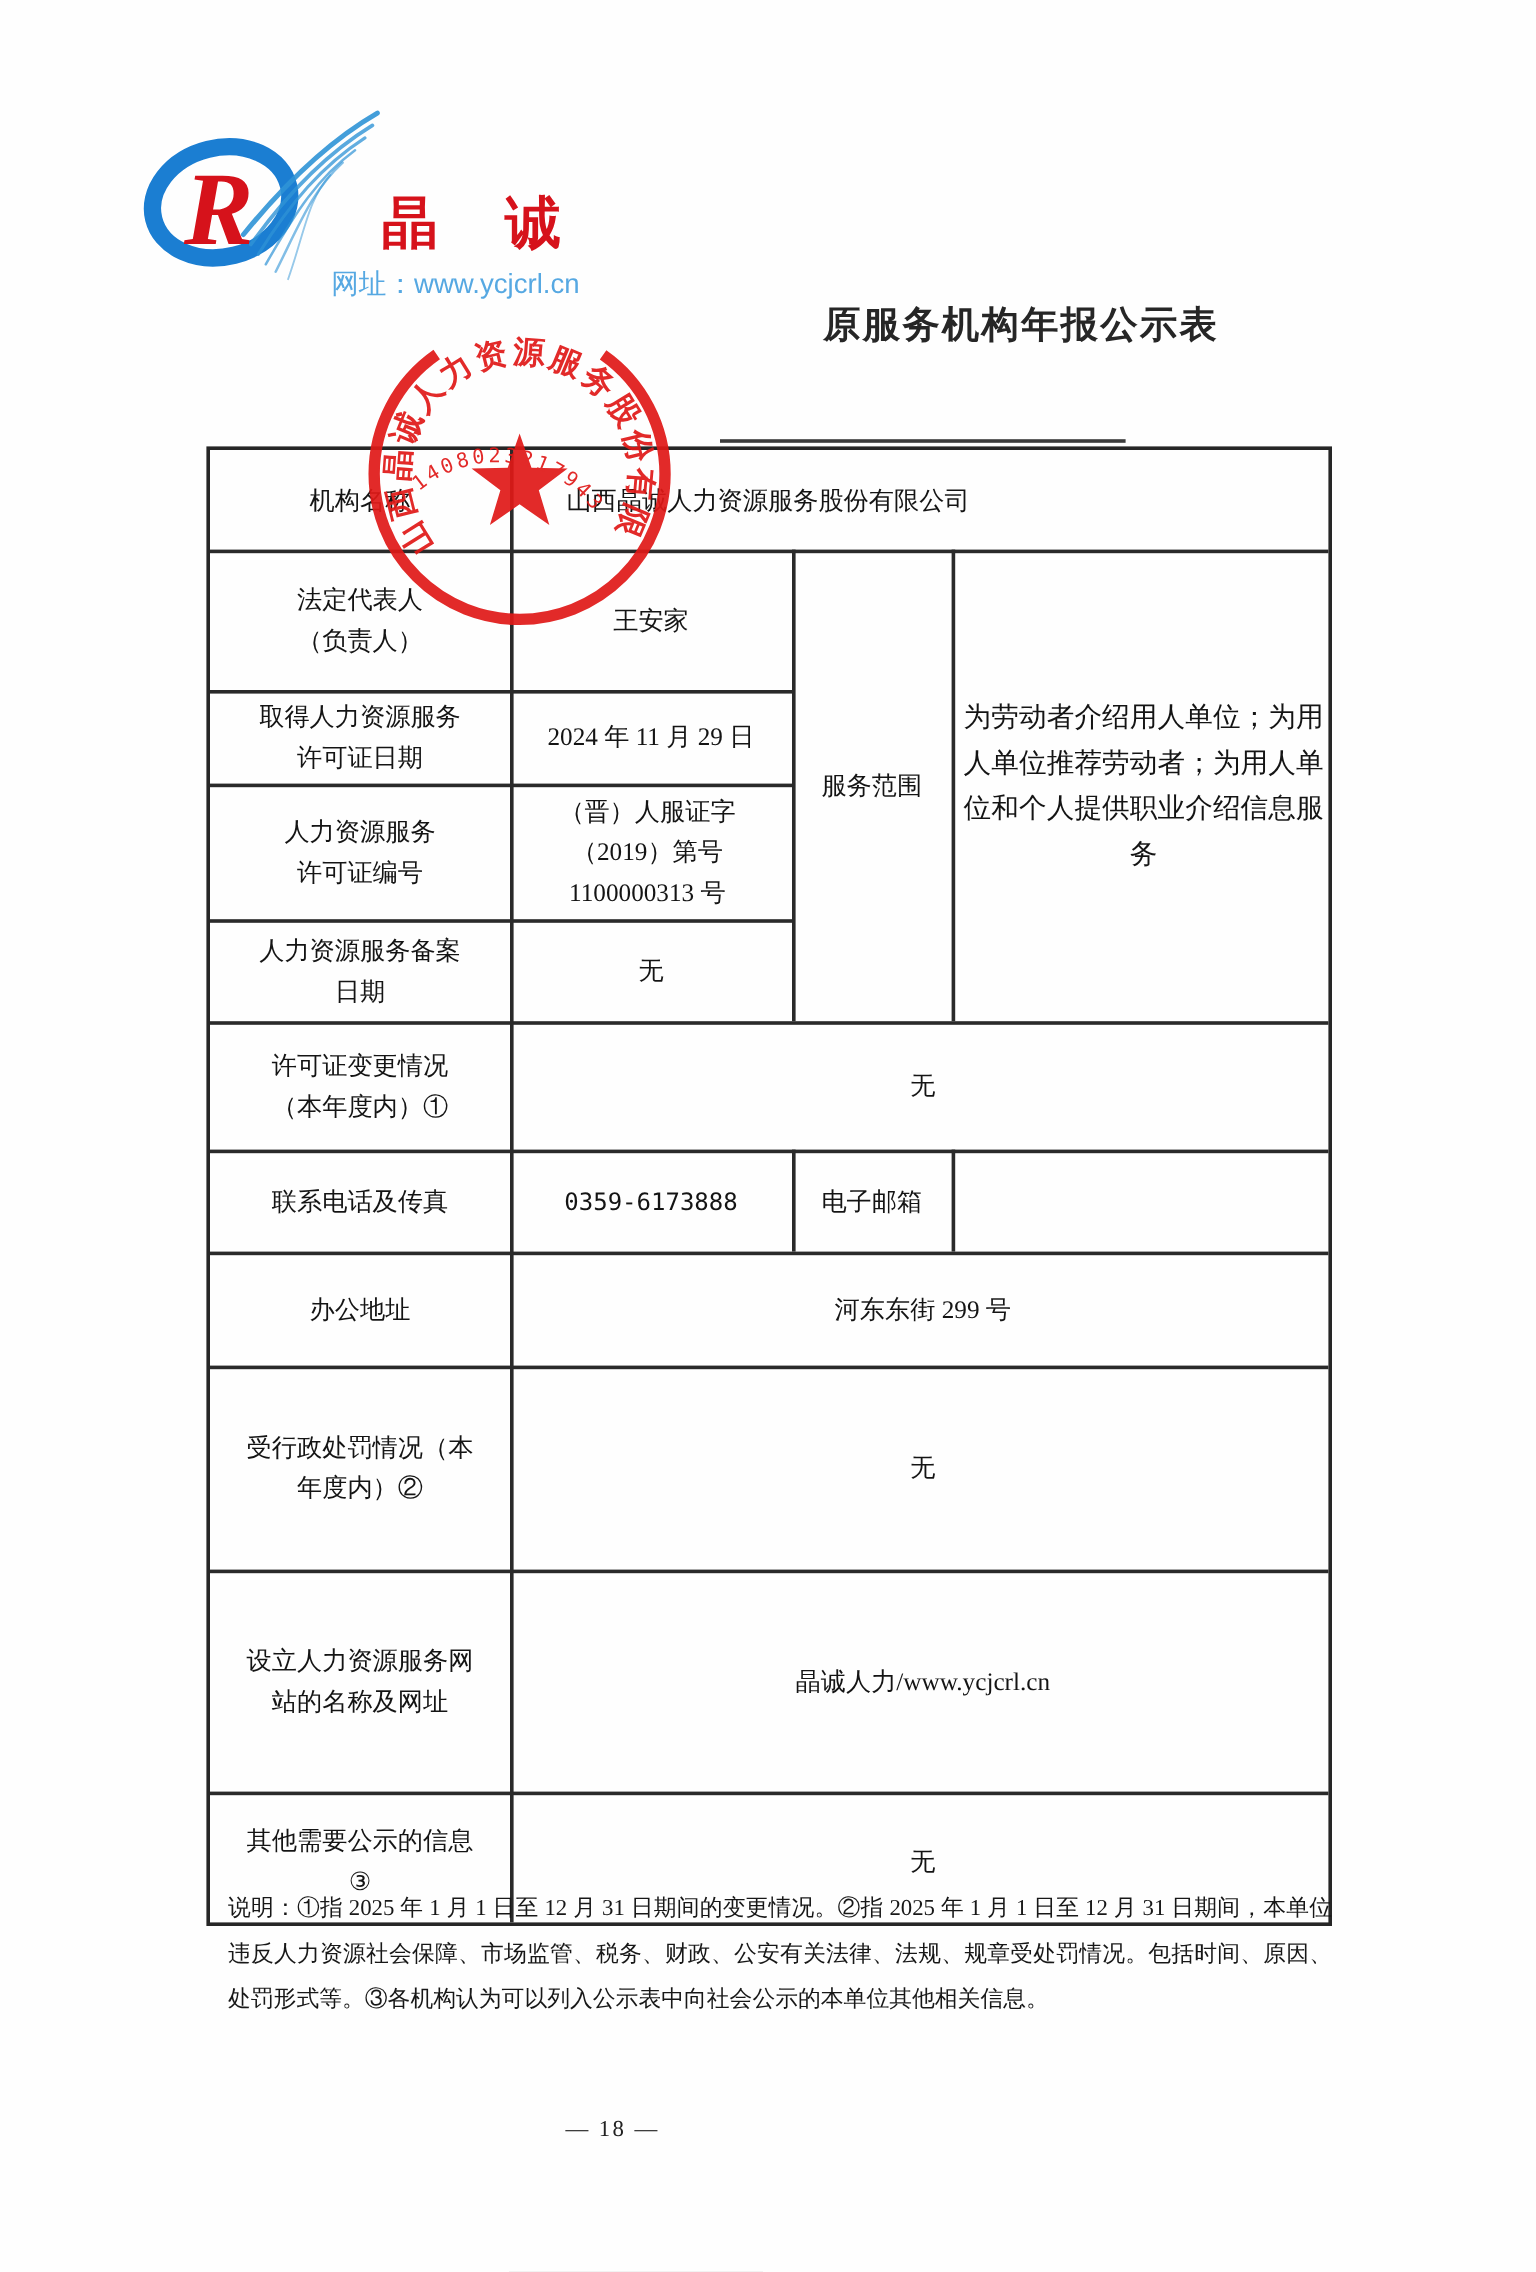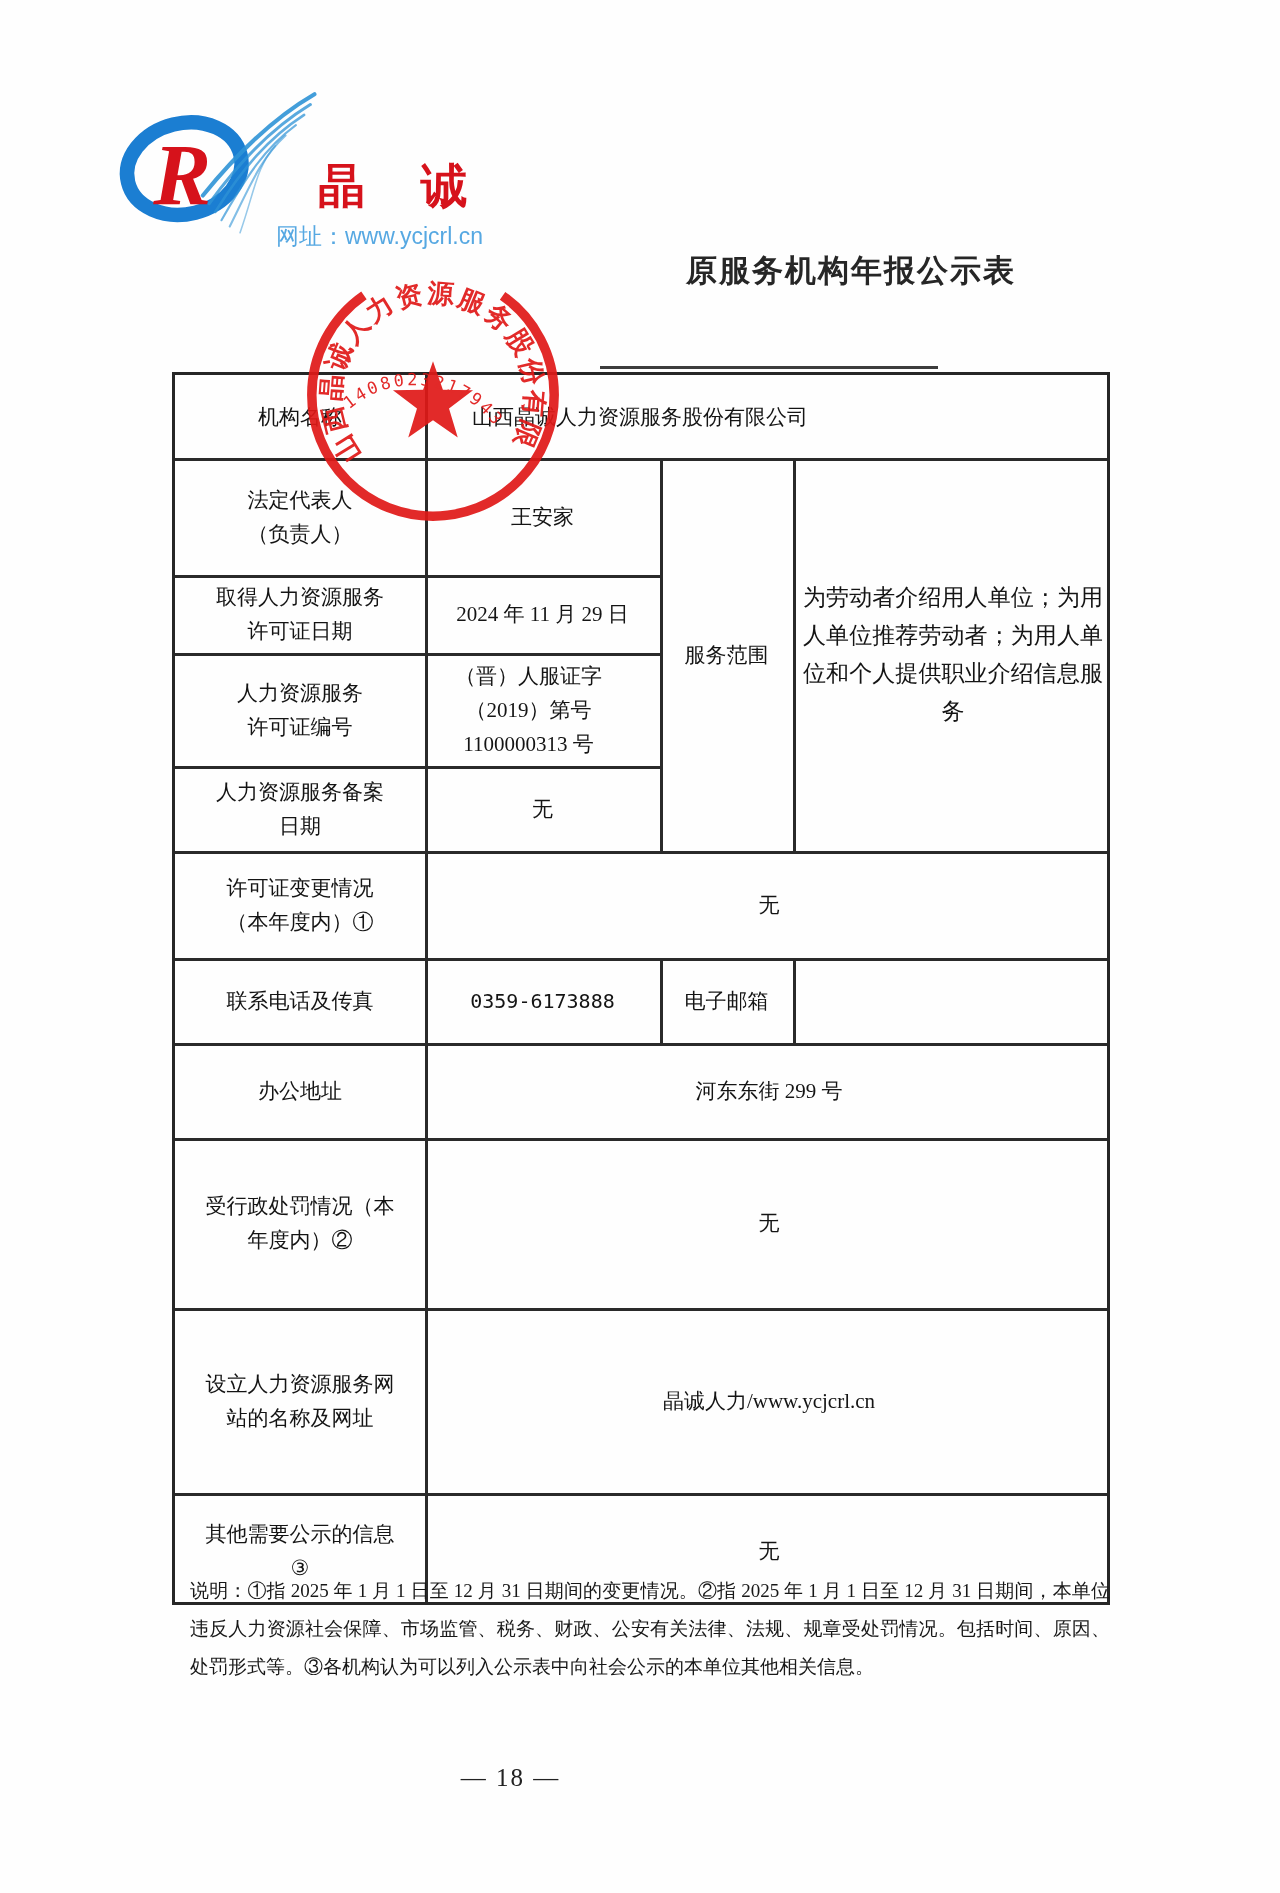--- a/index.html
+++ b/index.html
@@ -44,21 +44,21 @@
   }
   
   .stamp{position:absolute;left:296px;top:258px;width:274px;height:274px;opacity:.92;pointer-events:none;}
   
   .notes{
     position:absolute;left:190px;top:1572px;width:920px;
     font-size:19px;line-height:38px;text-align:justify;color:#171717;
   }
   .pageno{
     position:absolute;left:0;top:1764px;width:1021px;text-align:center;
-    font-size:25px;letter-spacing:2px;color:#222;
+    font-size:19px;letter-spacing:2px;color:#222;
   }
 </style>
 </head>
 <body>
 
 <div class="page">
 
   <svg class="logo-swoosh" viewBox="0 0 220 150" aria-hidden="true">
     <ellipse cx="88" cy="78" rx="56" ry="44" fill="none" stroke="#1b7ed2" stroke-width="14" transform="rotate(-14 88 78)"></ellipse>
     <text x="58" y="112" font-size="84" font-style="italic" font-weight="bold" fill="#d6121b" font-family="'Liberation Serif',serif">R</text>
@@ -103,21 +103,21 @@
     <div class="cell" style="left:0;top:83px;width:250px;height:117px;">法定代表人
 （负责人）</div>
     <div class="cell" style="left:250px;top:83px;width:235px;height:117px;">王安家</div>
 
     <div class="cell" style="left:0;top:200px;width:250px;height:78px;">取得人力资源服务
 许可证日期</div>
     <div class="cell" style="left:250px;top:200px;width:235px;height:78px;">2024 年 11 月 29 日</div>
 
     <div class="cell" style="left:0;top:278px;width:250px;height:113px;">人力资源服务
 许可证编号</div>
-    <div class="cell" style="left:236px;top:278px;width:235px;height:113px;line-height:34px;">（晋）人服证字
+    <div class="cell" style="left:247px;top:278px;width:235px;height:113px;line-height:34px;">（晋）人服证字
 （2019）第号
 1100000313 号</div>
 
     <div class="cell" style="left:0;top:391px;width:250px;height:85px;">人力资源服务备案
 日期</div>
     <div class="cell" style="left:250px;top:391px;width:235px;height:85px;">无</div>
 
     <div class="cell" style="left:485px;top:83px;width:133px;height:393px;">服务范围</div>
     <div class="cell" style="left:618px;top:83px;width:320px;height:393px;">
       <div class="scope-value-inner">为劳动者介绍用人单位；为用人单位推荐劳动者；为用人单位和个人提供职业介绍信息服务</div>

